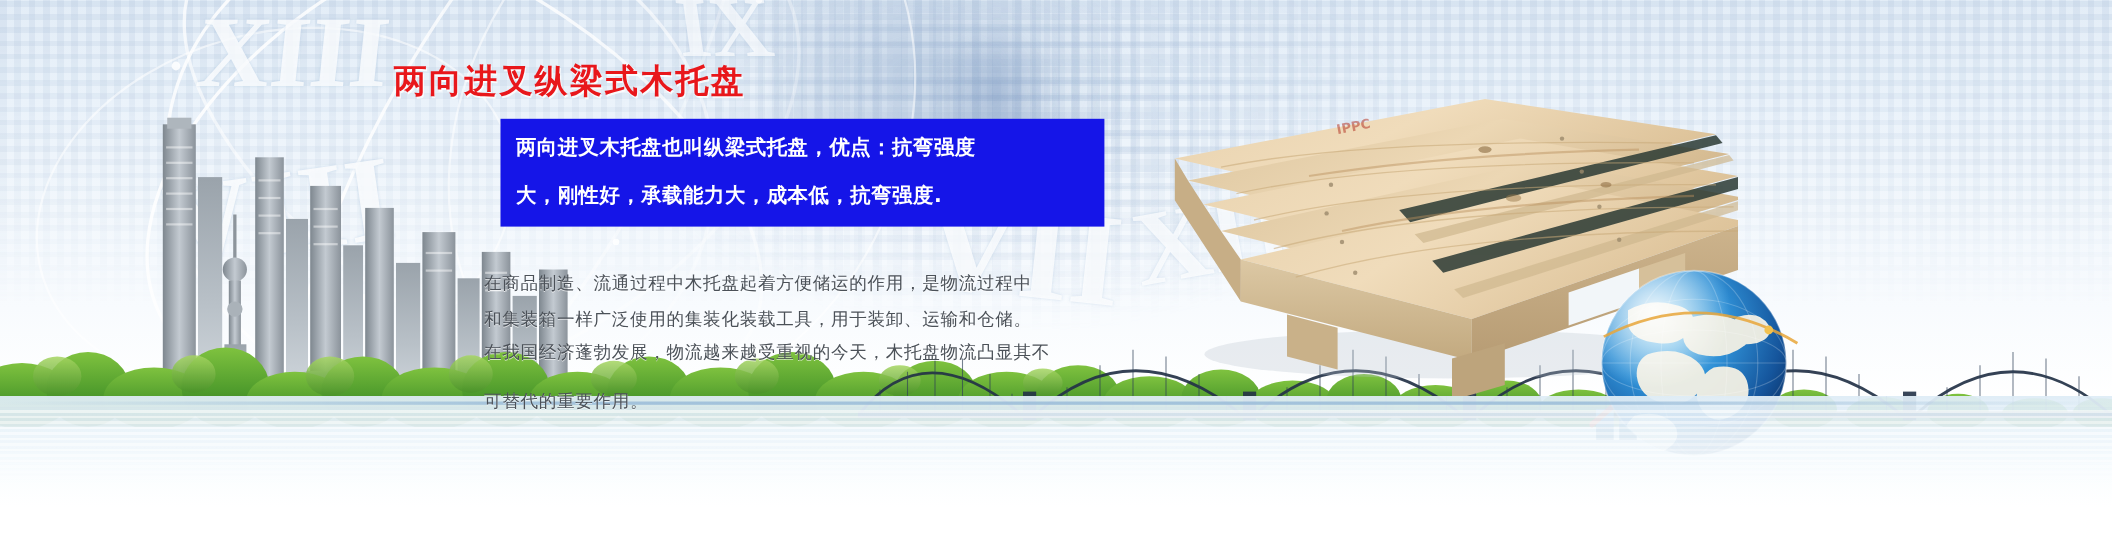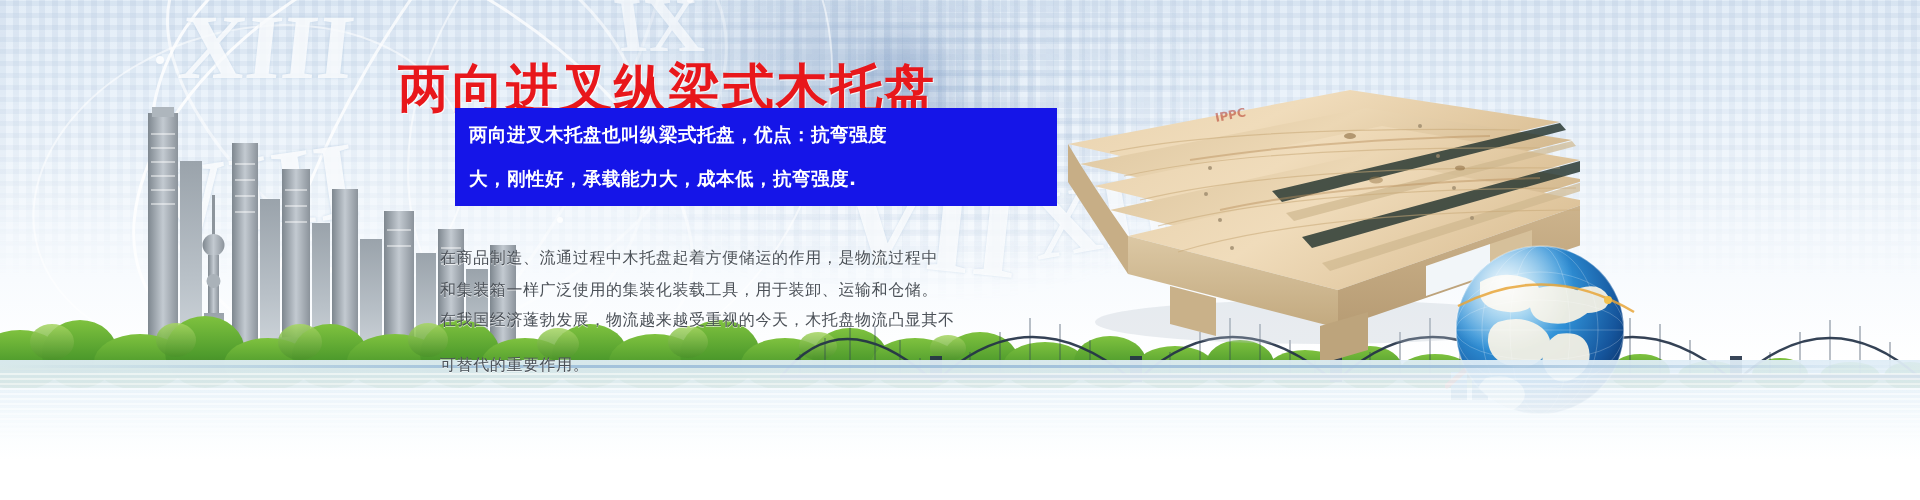--- a/index.html
+++ b/index.html
@@ -87,29 +87,29 @@
   .floor-line {
     position:absolute; left:0; bottom:132px; width:1920px; height:3px;
     background:linear-gradient(90deg, rgba(170,200,225,0), rgba(150,185,215,.8) 25%, rgba(150,185,215,.8) 75%, rgba(170,200,225,0));
   }
 
   
   .bridge { position:absolute; left:780px; bottom:108px; width:1140px; height:110px; }
 
   
   .title {
-    position:absolute; left:398px; top:54px;
+    position:absolute; left:358px; top:54px;
     font-family:"DejaVu Sans", sans-serif;
-    font-size:52px; font-weight:bold; letter-spacing:2px;
+    font-size:30px; font-weight:bold; letter-spacing:2px;
     color:#e8171b; white-space:nowrap;
     text-shadow:1px 1px 0 rgba(255,255,255,.8);
   }
   .bluebox {
     position:absolute; left:455px; top:108px;
-    width:602px; height:98px;
+    width:549px; height:98px;
     background:#1515e8;
     display:flex; flex-direction:column; justify-content:center;
     padding:2px 14px;
   }
   .bluebox .line {
     color:#ffffff; font-size:18.5px; font-weight:bold;
     font-family:"DejaVu Sans", sans-serif;
     letter-spacing:.5px; line-height:44px; white-space:nowrap;
   }
   .para {

